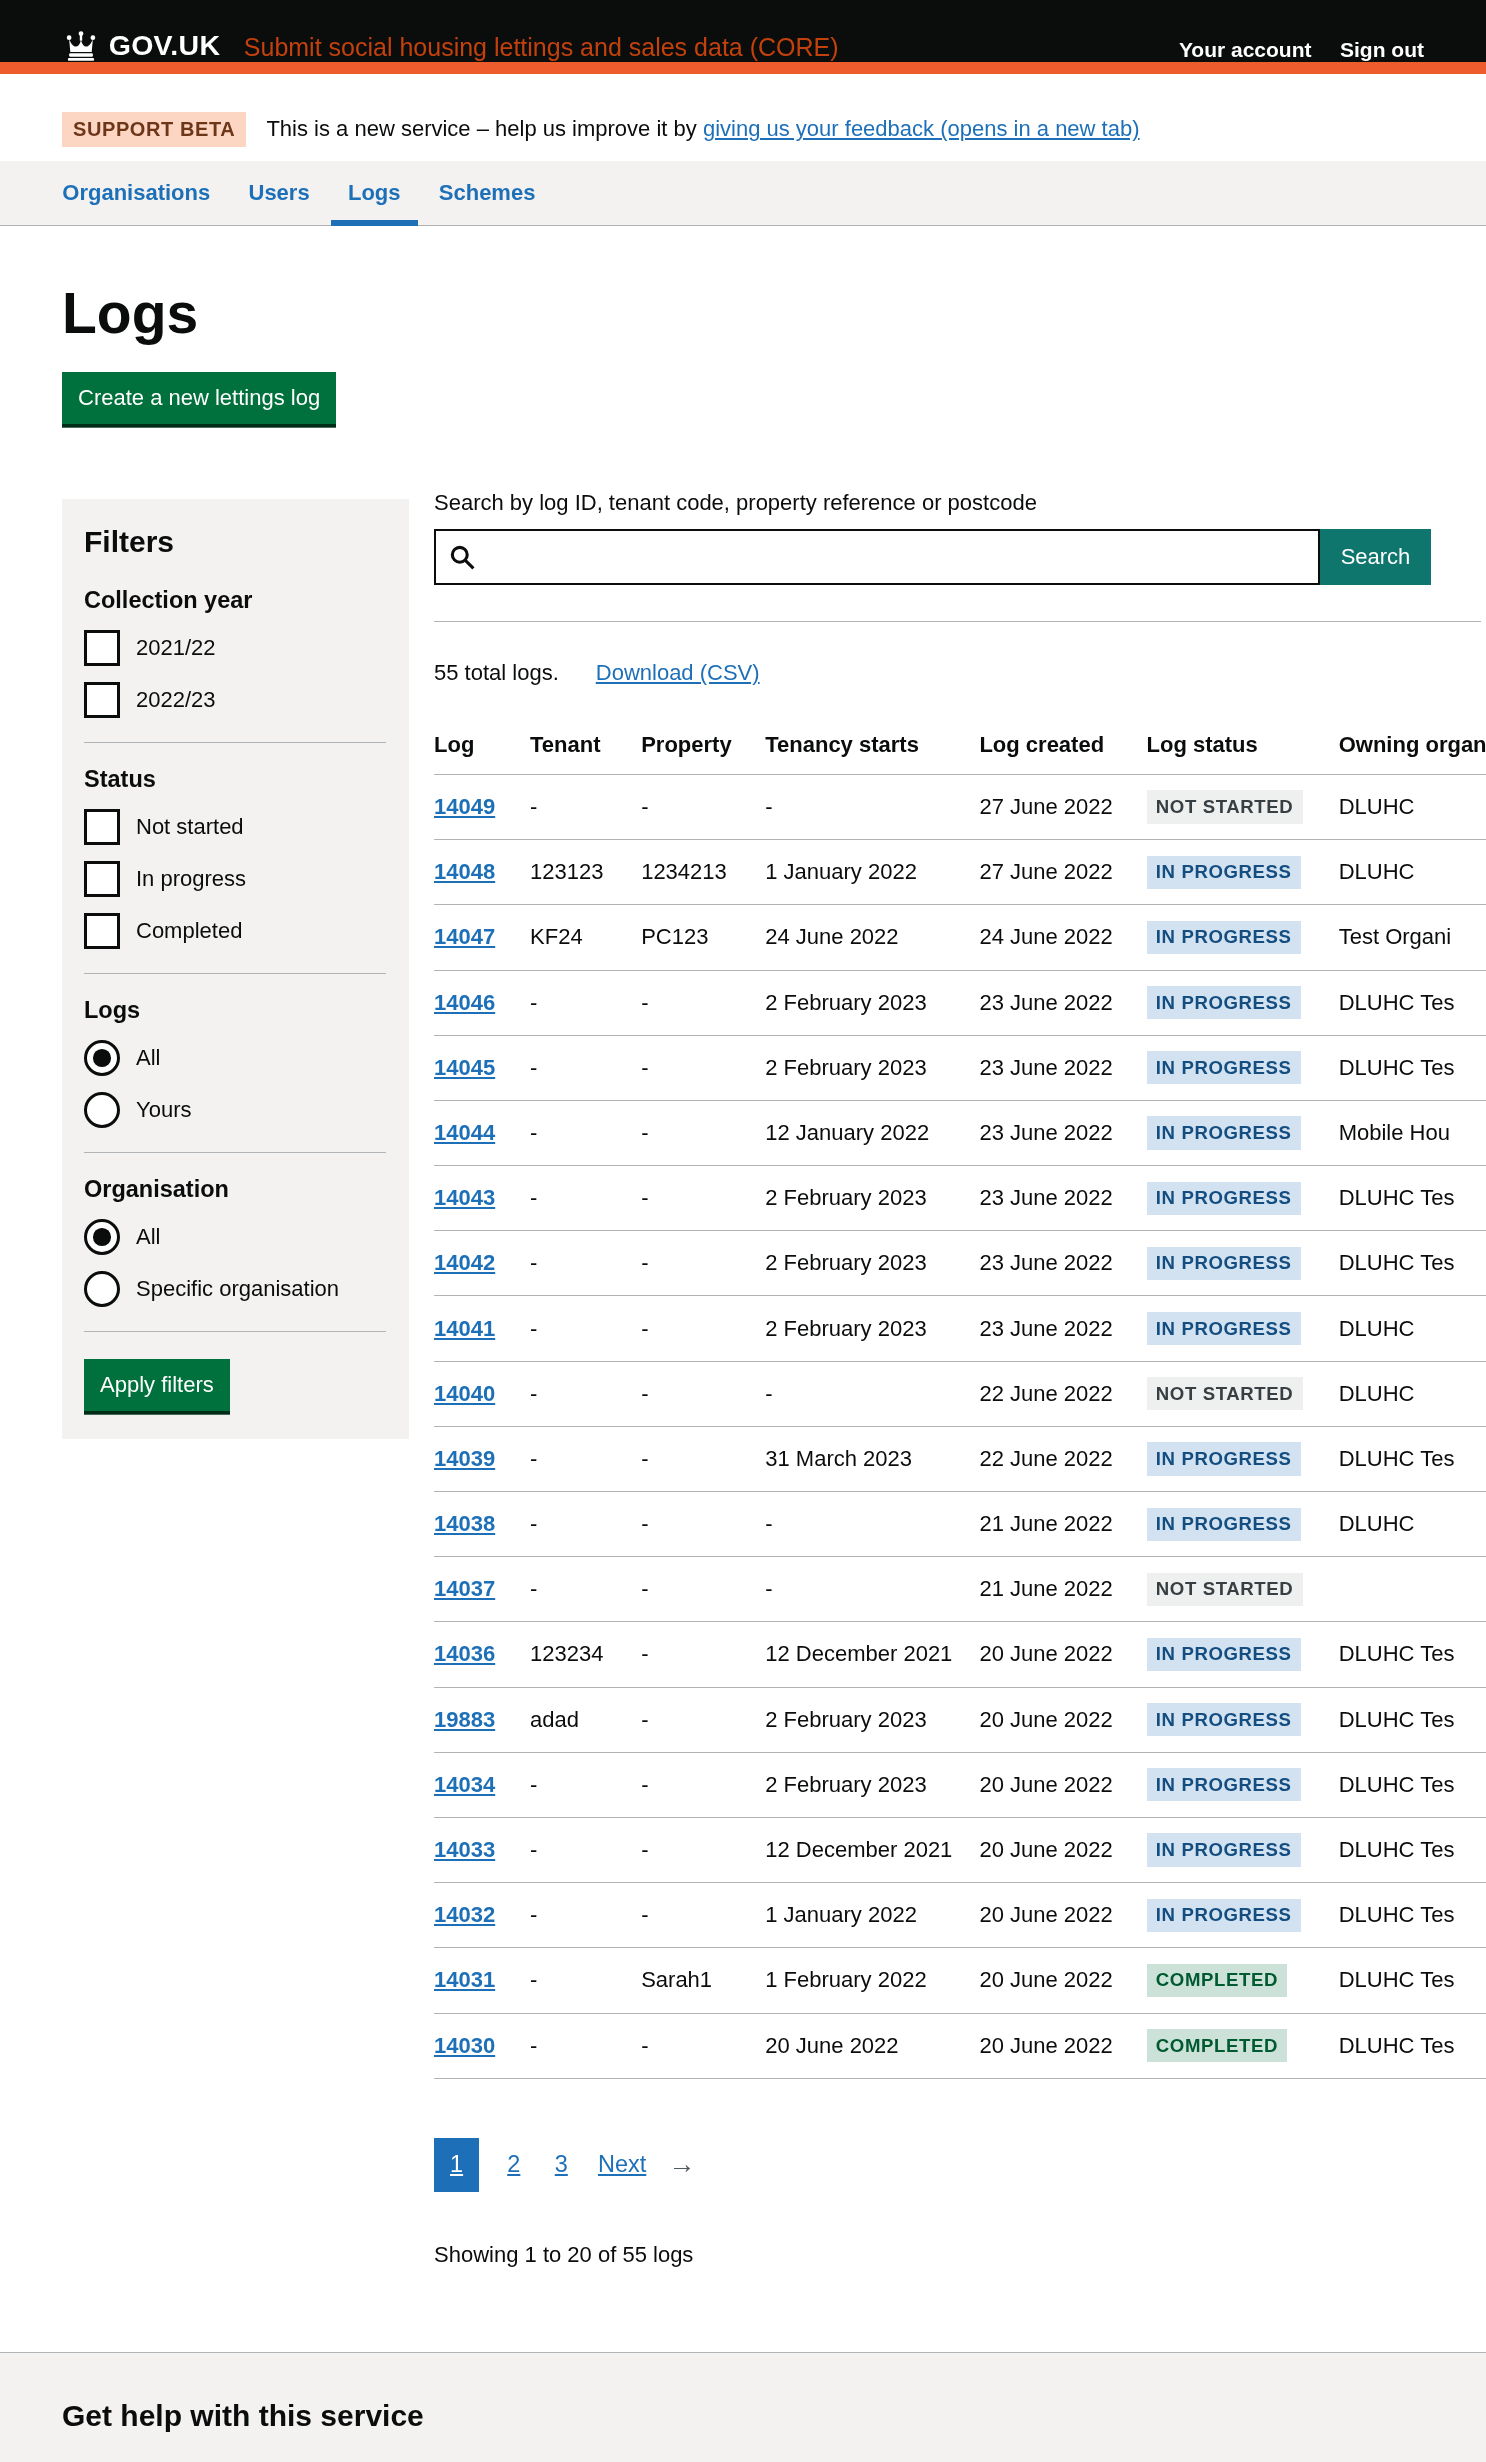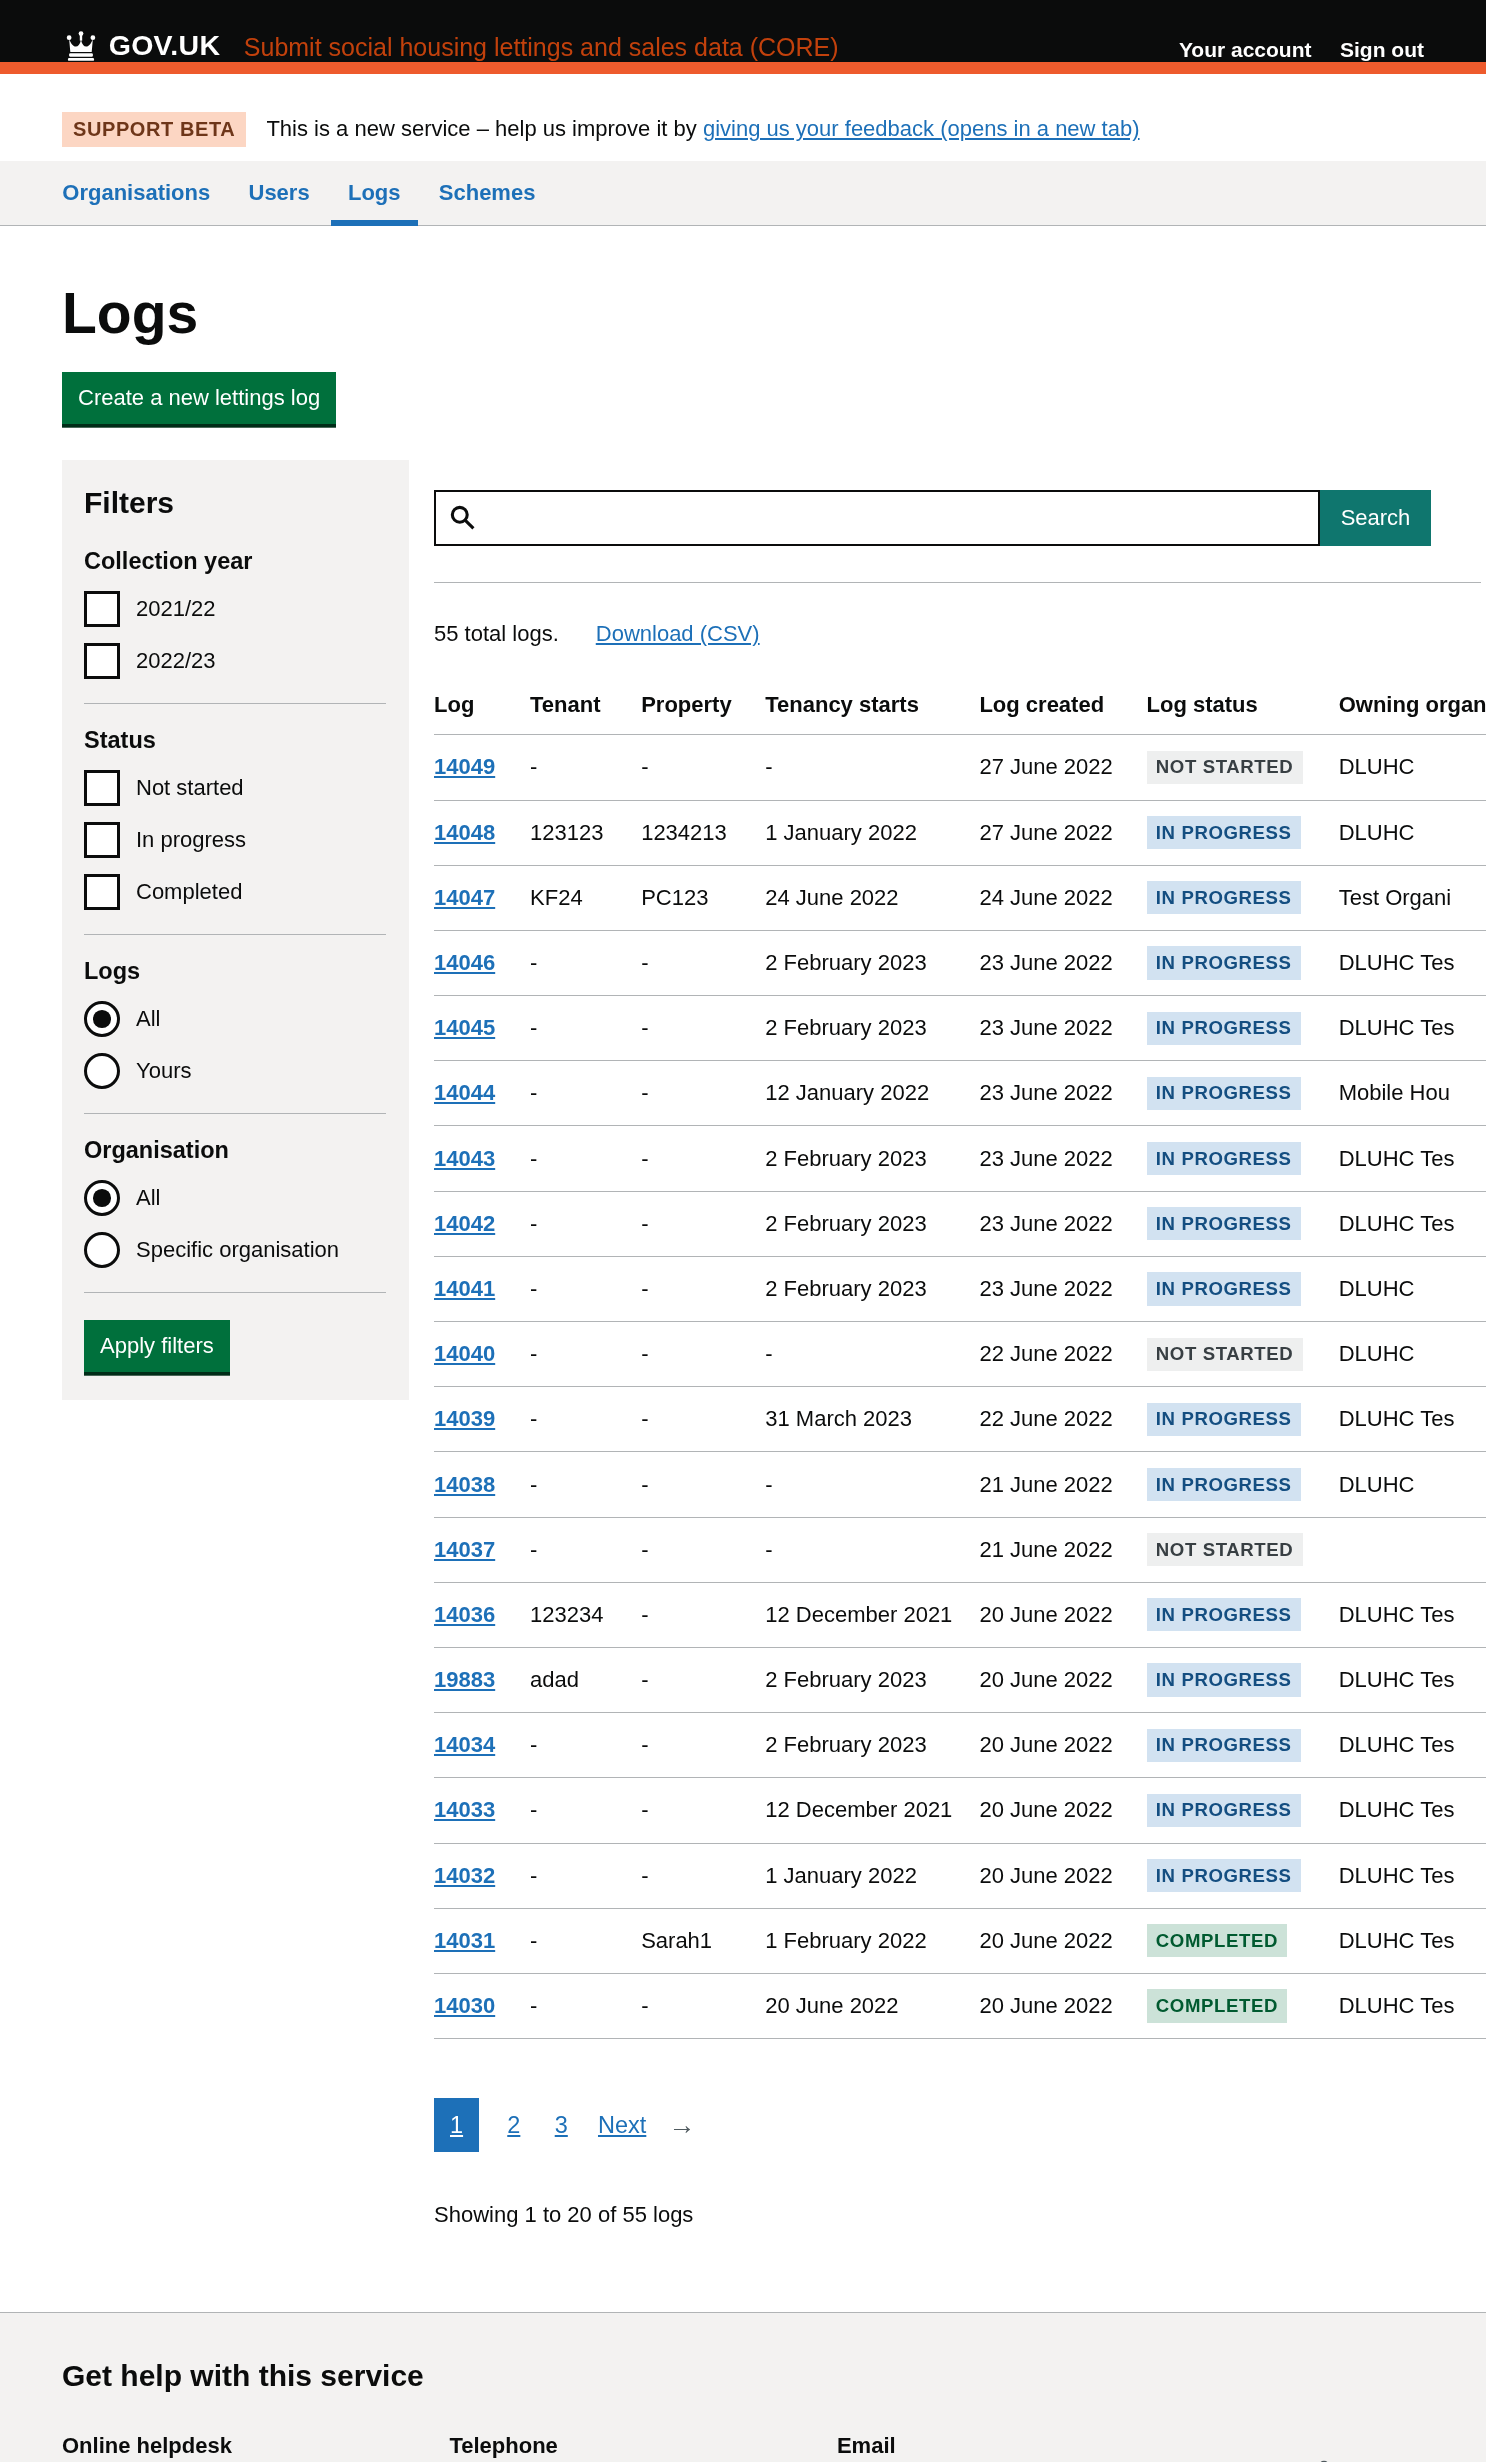--- a/index.html
+++ b/index.html
@@ -32,21 +32,21 @@
   .nav-link.active::after { content: ""; position: absolute; left: 0; right: 0; bottom: -1.2px; height: 6.2px; background: #1d70b8; }
 
   
   .page { padding-left: 62px; }
   h1.page-title { font-size: 57px; font-weight: 700; margin: 59px 0 30px; line-height: 1; }
   .btn { display: inline-block; background: #00703c; color: #fff; font-size: 22px; border: 0;
     padding: 13px 16px; box-shadow: 0 3.7px 0 #002d18; font-family: inherit; cursor: pointer; }
 
   
   .content { display: flex; margin-top: 36px; align-items: flex-start; }
-  .filters { flex: none; width: 347px; background: #f3f2f1; padding: 26px 23.5px 28.5px 22px; }
+  .filters { flex: none; width: 347px; background: #f3f2f1; padding: 26px 23.5px 28.5px 22px; margin-top: 39px; }
   .filters-title { font-size: 30px; font-weight: 700; margin: 0 0 28.5px; }
   .group-label { font-size: 23.5px; font-weight: 700; margin: 0 0 16px; }
   .check-row { display: flex; align-items: center; gap: 16px; margin-bottom: 16px; }
   .checkbox { width: 36px; height: 36px; background: #fff; border: 3.1px solid #0b0c0c; flex: none; }
   .radio { width: 36px; height: 36px; background: #fff; border: 3.1px solid #0b0c0c; border-radius: 50%;
     flex: none; position: relative; }
   .radio.checked::after { content: ""; position: absolute; inset: 6.2px; background: #0b0c0c; border-radius: 50%; }
   .check-label { font-size: 22px; }
   .divider { border: 0; border-top: 1.2px solid #b1b4b6; margin: 23.5px 0; }
   .apply-btn { margin-top: 3.7px; }
@@ -213,20 +213,21 @@
             <span class="check-label">Specific organisation</span>
           </label>
         </div>
 
       <hr class="divider">
 
       <button class="btn apply-btn">Apply filters</button>
     </aside>
 
     <section class="main-col">
+      <label class="search-label">Search by log ID, tenant code, property reference or postcode</label>
       <div class="search-row">
         <div class="search-box">
           <svg width="28.5" height="28.5" viewBox="0 0 46 46">
             <circle cx="19" cy="19" r="12" fill="none" stroke="#0b0c0c" stroke-width="5"></circle>
             <line x1="28" y1="28" x2="41" y2="41" stroke="#0b0c0c" stroke-width="5"></line>
           </svg>
           <input type="text" value="" style="">
         </div>
         <button class="search-btn">Search</button>
       </div>

